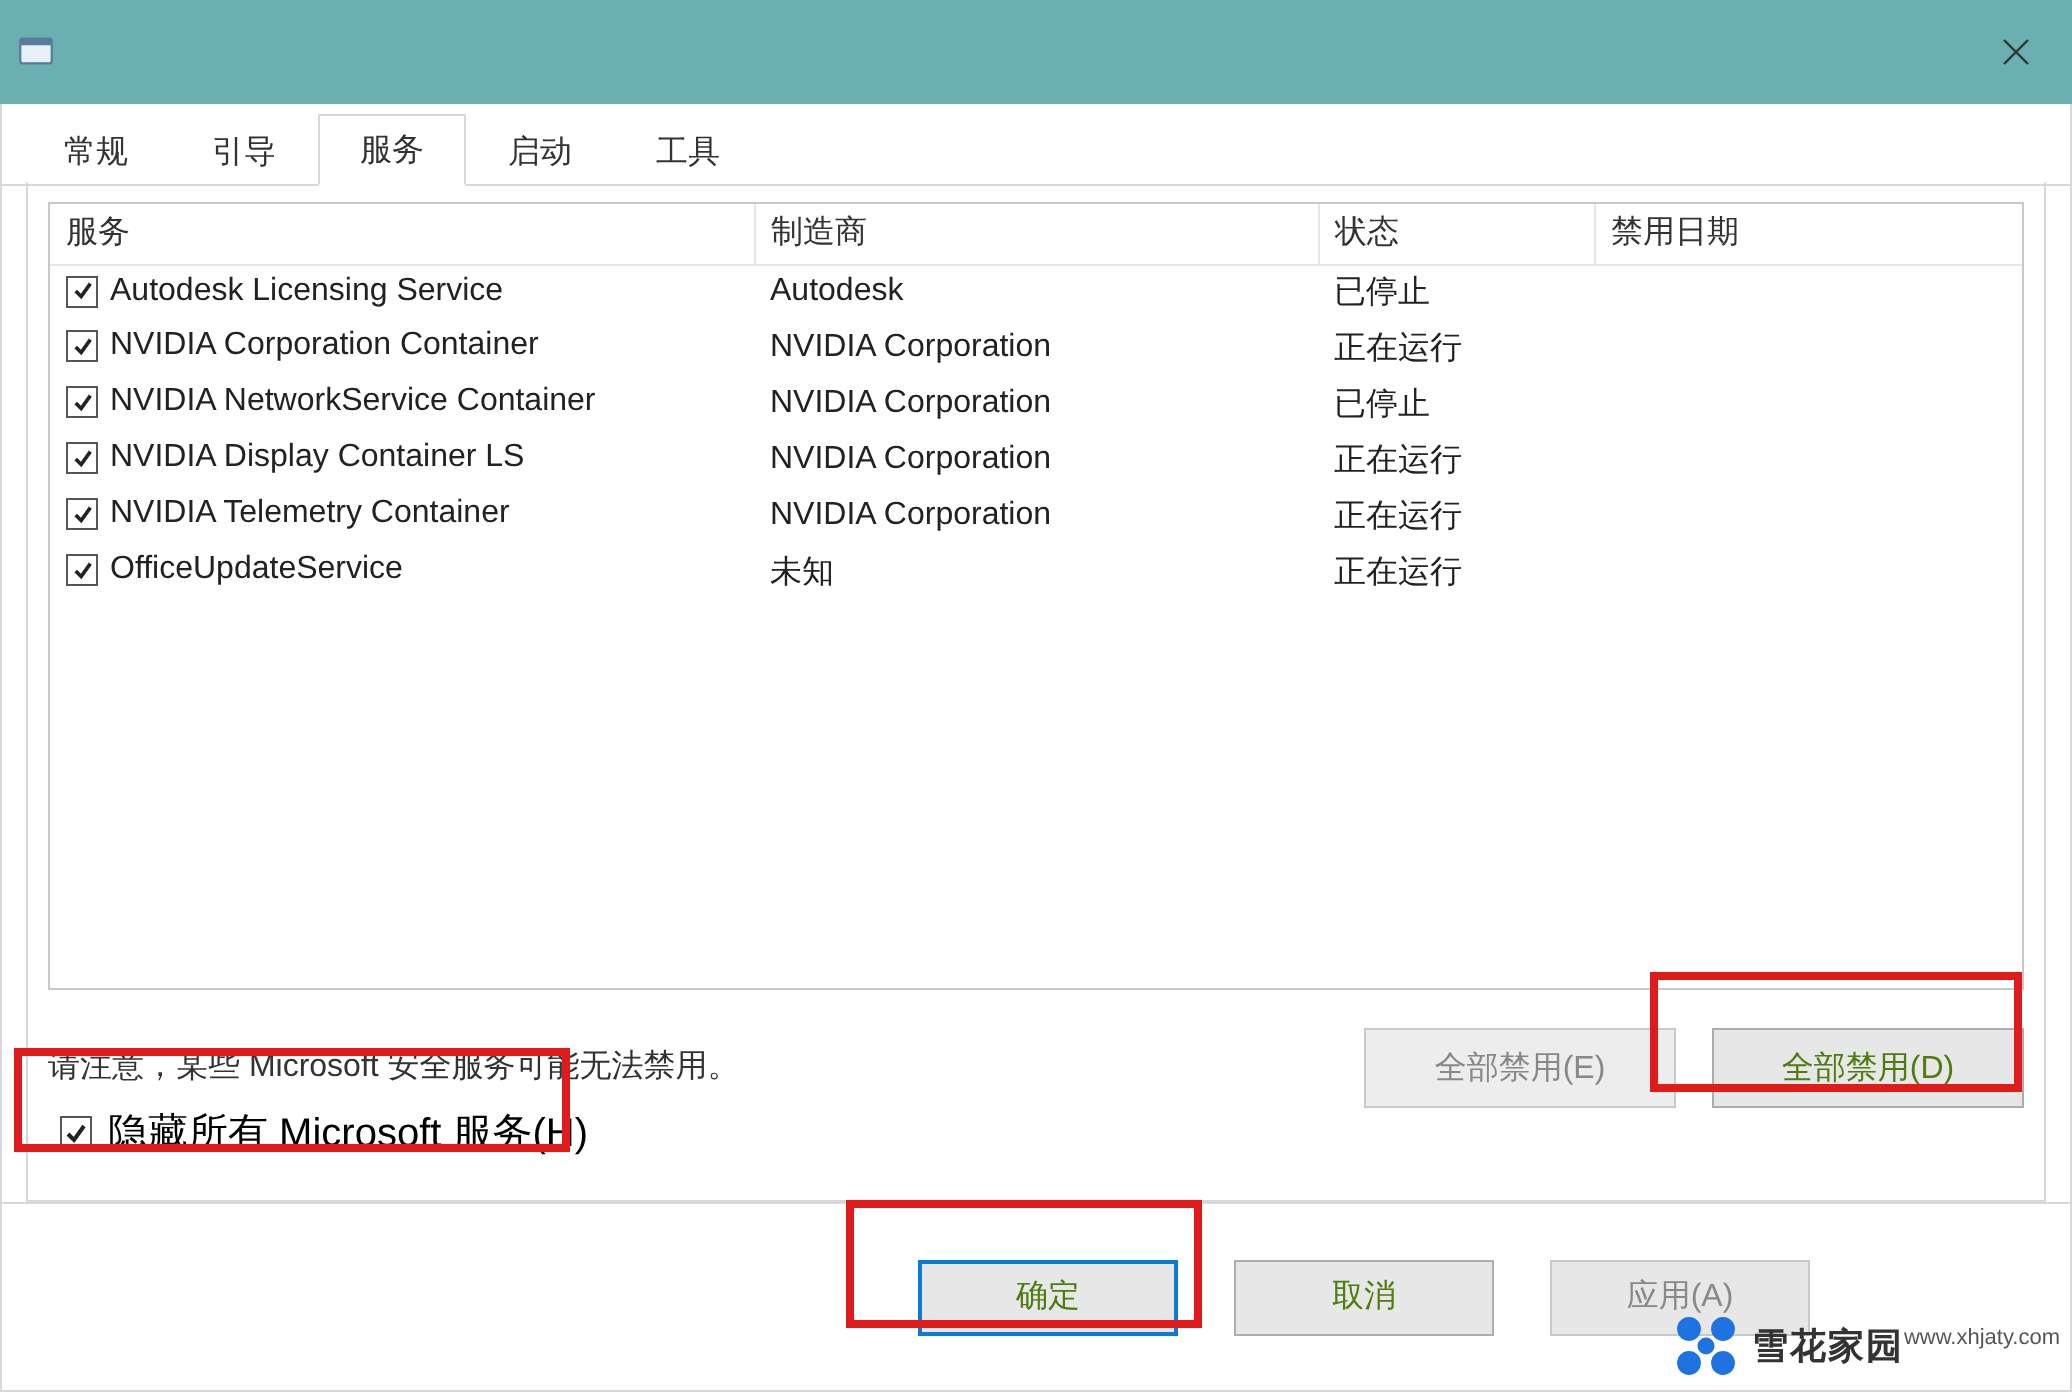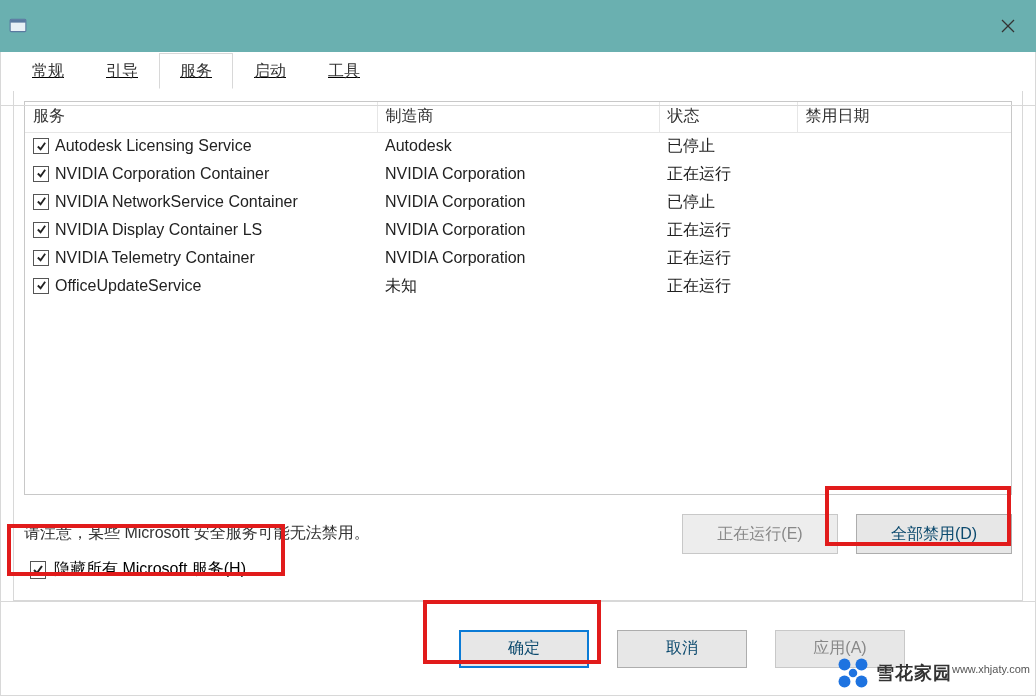--- a/index.html
+++ b/index.html
@@ -33,27 +33,26 @@
   .titlebar .close-btn svg { stroke: #333; stroke-width: 1.2; }
   .client {
     border: 1px solid #d8d8d8;
     border-top: none;
     height: calc(100% - 52px);
     background: #fff;
     position: relative;
   }
   .tabs {
     display: flex;
-    align-items: flex-start;
-    height: 54px;
+    align-items: flex-end;
+    height: 41px;
     padding-left: 10px;
     border-bottom: 1px solid #d8d8d8;
     position: relative;
     z-index: 2;
-    text-decoration: underline;
   }
   .tab {
     padding: 7px 20px 6px;
     font-size: 16px;
     color: #333;
     border: 1px solid transparent;
     border-bottom: none;
     background: transparent;
     position: relative;
     top: 1px;
@@ -118,33 +117,33 @@
     position: absolute;
     right: 10px; bottom: 46px;
     display: flex;
     gap: 18px;
   }
   .winbtn {
     width: 156px; height: 40px;
     background: #e7e7e7;
     border: 1px solid #adadad;
     font-size: 16px;
-    color: #0c4a6e;
+    color: #4d7c0f;
     display: flex; align-items: center; justify-content: center;
   }
   .winbtn.disabled {
     color: #888;
     background: #ededed;
     border-color: #c8c8c8;
   }
   .hide-ms {
     position: absolute;
     left: 16px; bottom: 20px;
     display: flex; align-items: center; gap: 8px;
-    font-size: 16px;
+    font-size: 20px;
   }
   .hide-ms .chkbox { width: 18px; height: 18px; }
   .footer {
     position: absolute;
     left: 0; right: 0; bottom: 0;
     height: 94px;
     border-top: 1px solid #d8d8d8;
     display: flex;
     align-items: center;
     justify-content: flex-end;
@@ -301,21 +300,21 @@
               <td class="col-status">正在运行</td>
               <td class="col-date"></td>
             </tr>
           </tbody>
       </table>
     </div>
 
     <div class="note">请注意，某些 Microsoft 安全服务可能无法禁用。</div>
 
     <div class="actionrow">
-      <div class="winbtn disabled">正在运行(E)</div>
+      <div class="winbtn disabled">全部禁用(E)</div>
       <div class="winbtn">全部禁用(D)</div>
     </div>
 
     <label class="hide-ms">
       <span class="chkbox checked">
         <svg width="12" height="12" viewBox="0 0 12 12" fill="none">
             <polyline points="2,6 5,9 10,2"></polyline>
           </svg>
       </span>
       <span>隐藏所有 Microsoft 服务(H)</span>

